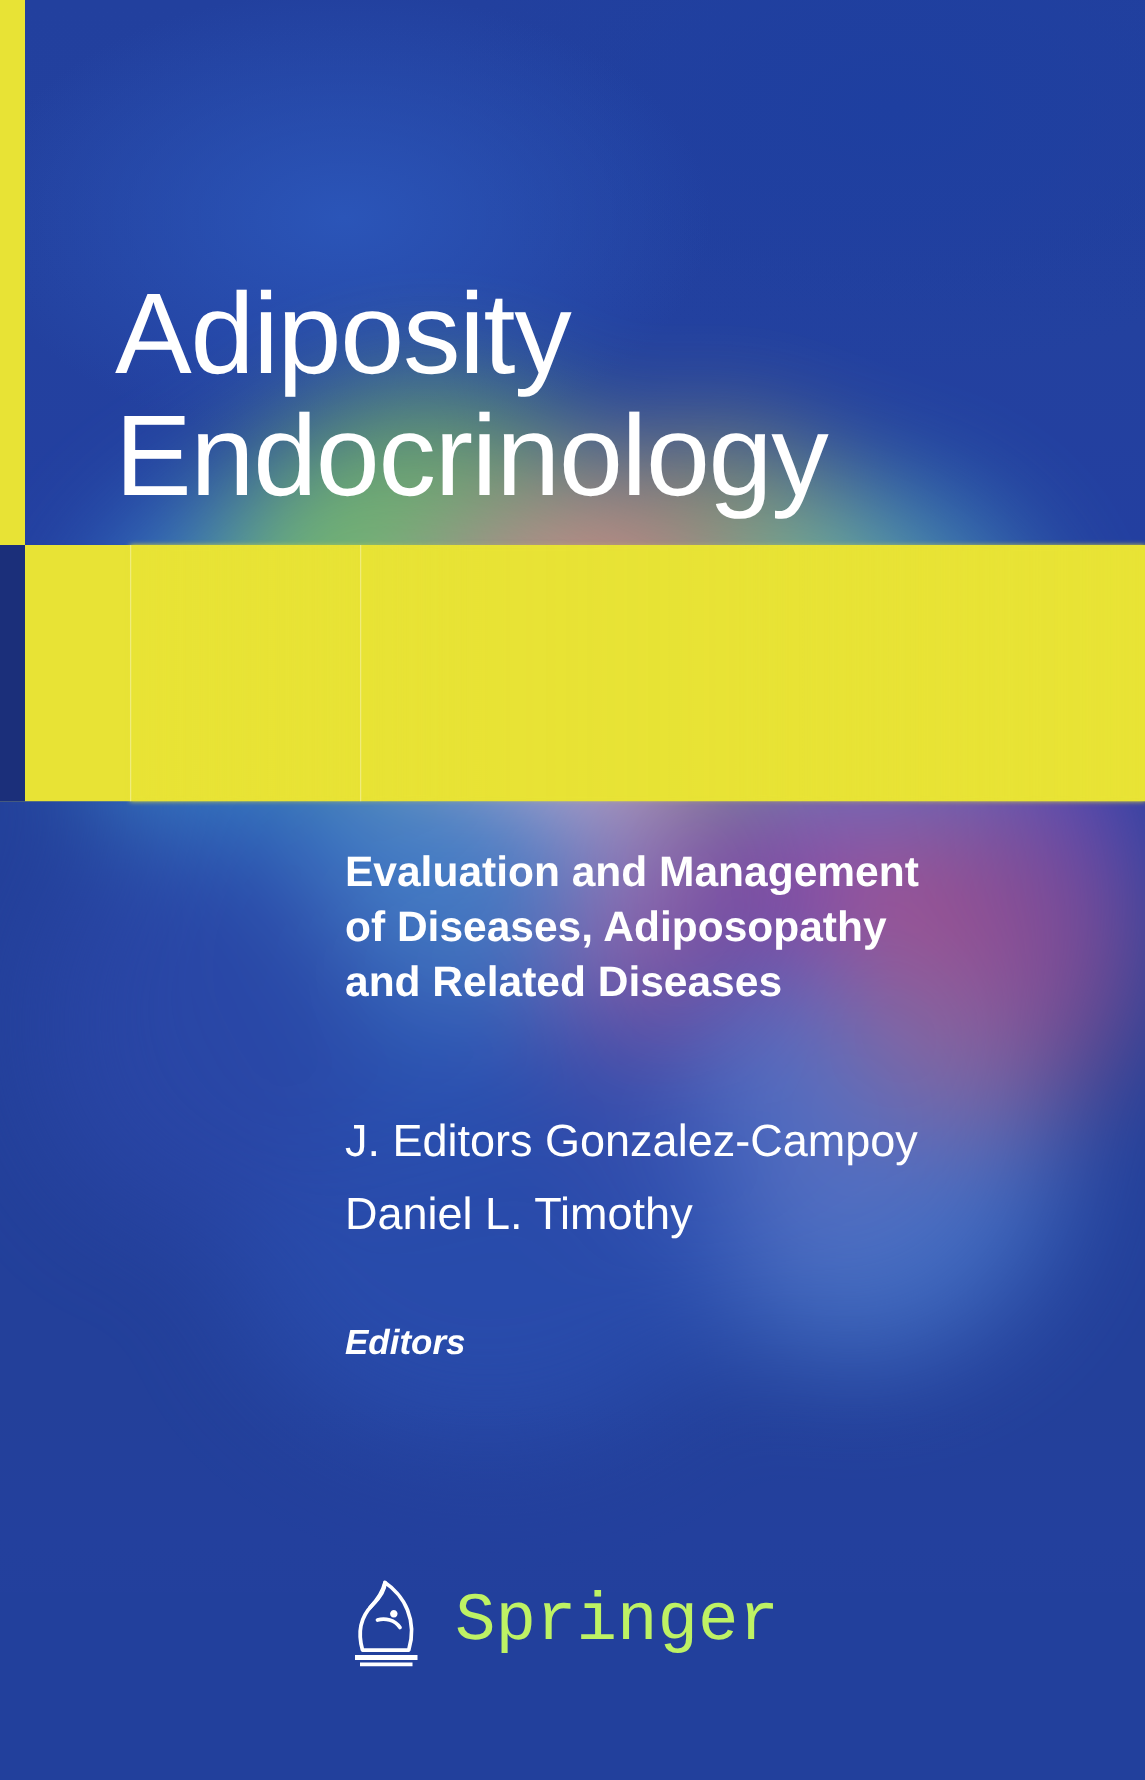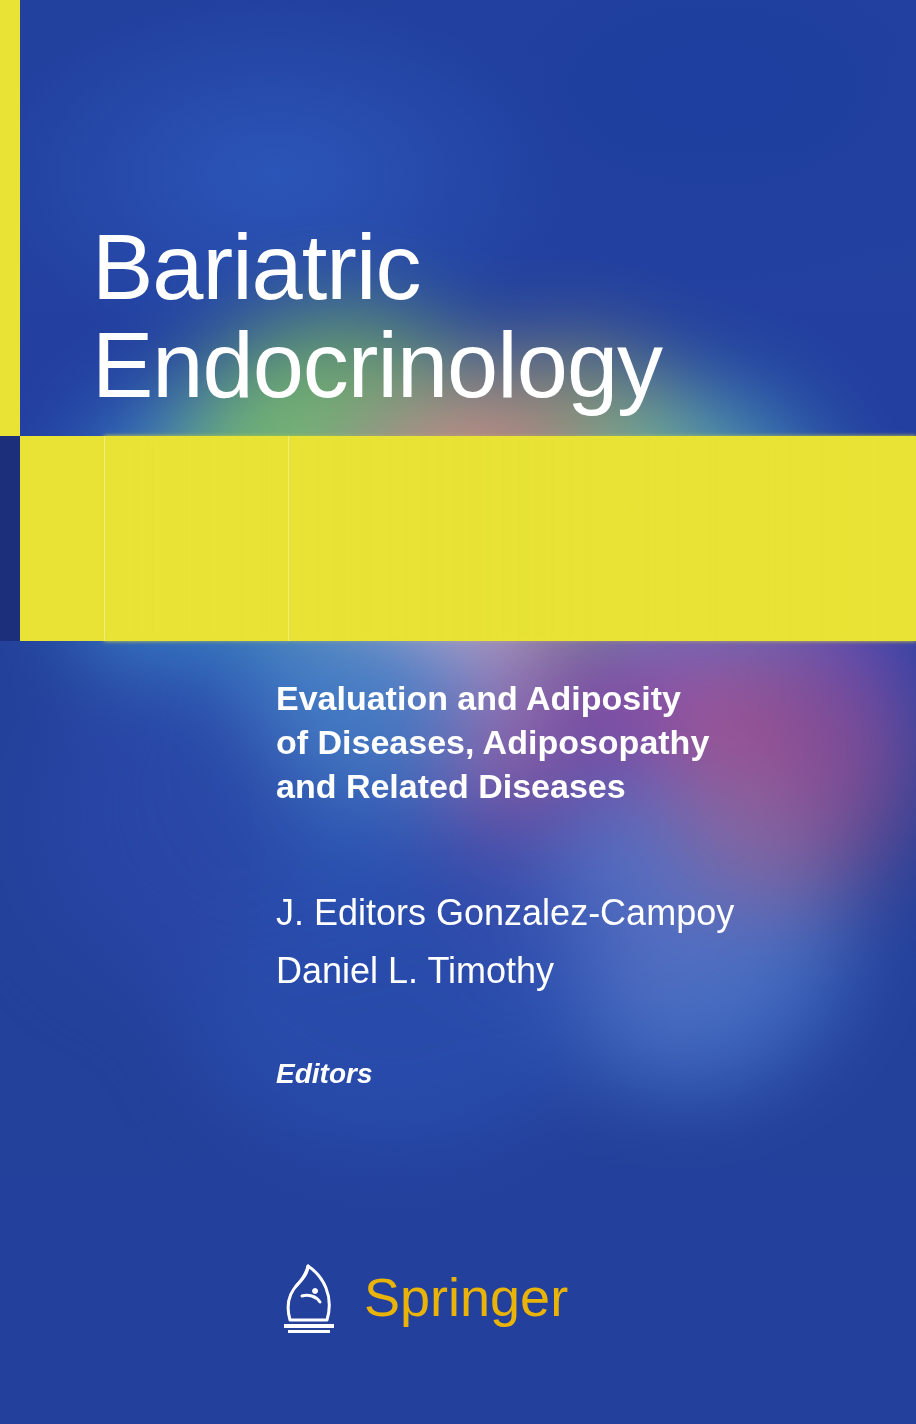--- a/index.html
+++ b/index.html
@@ -154,25 +154,25 @@
   .logo {
     position: absolute;
     left: 272px;
     top: 1258px;
     display: flex;
     align-items: center;
     gap: 18px;
   }
   .logo-mark { width: 74px; height: 78px; }
   .logo-text {
-    color: #eab308;
+    color: #bef264;
     font-size: 54px;
     letter-spacing: 0px;
     font-weight: 400;
-    font-family: Liberation Sans, sans-serif;
+    font-family: Liberation Mono, monospace;
   }
 </style>
 </head>
 <body>
 
 <div id="cover">
 
   <div class="bg-base"></div>
   <div class="bg-top"></div>
 
@@ -198,26 +198,26 @@
   <div class="spine-stripe-low"></div>
   <div class="v-line" style="left:104px;"></div>
   <div class="v-line" style="left:288px;"></div>
 
   <div class="bg-bottom"></div>
   <div class="bg-bottom-solid"></div>
 
   <div class="content">
 
     <div class="title">
-      <span class="line">Bariatric</span>
+      <span class="line">Adiposity</span>
       <span class="line">Endocrinology</span>
     </div>
 
     <div class="subtitle">
-      <span class="line">Evaluation and Adiposity</span>
+      <span class="line">Evaluation and Management</span>
       <span class="line">of Diseases, Adiposopathy</span>
       <span class="line">and Related Diseases</span>
     </div>
 
     <div class="editors">
       <span class="line">J. Editors Gonzalez-Campoy</span>
       <span class="line">Daniel L. Timothy</span>
     </div>
 
     <div class="role">Editors</div>

